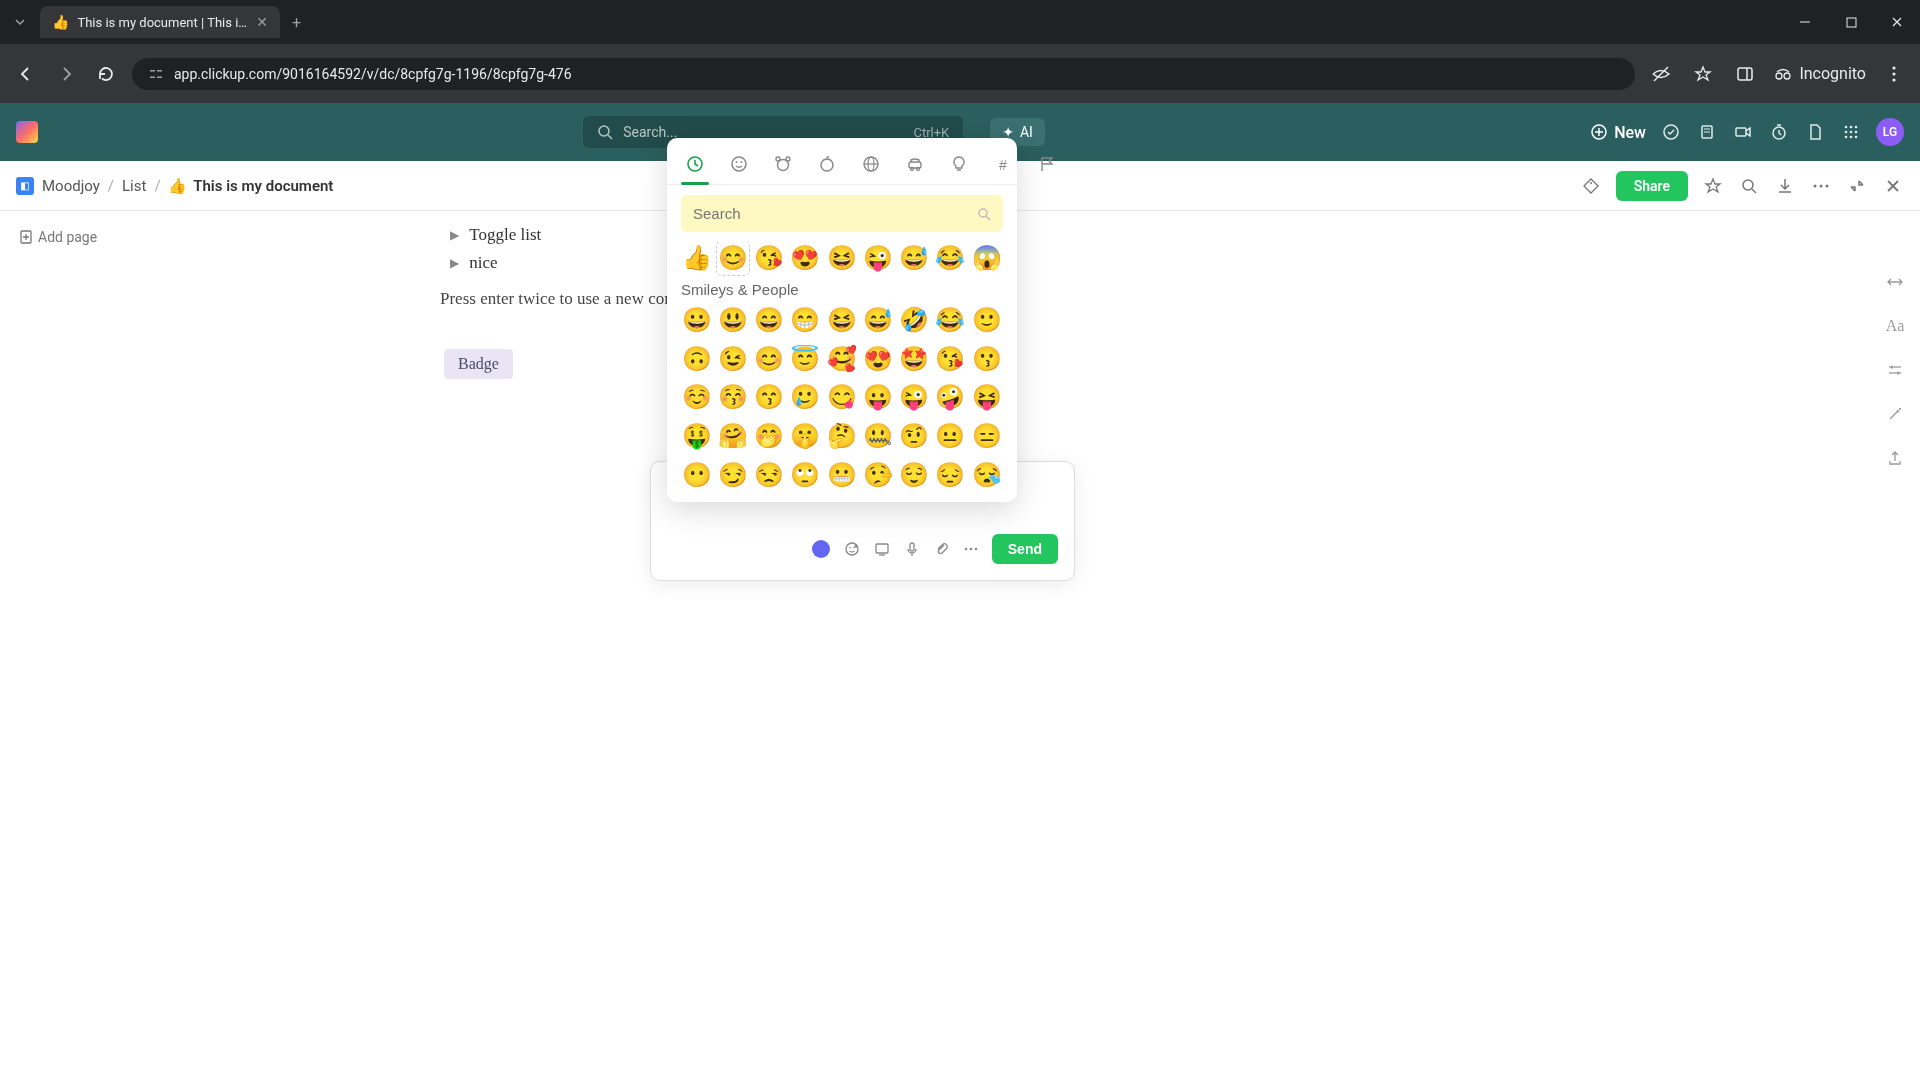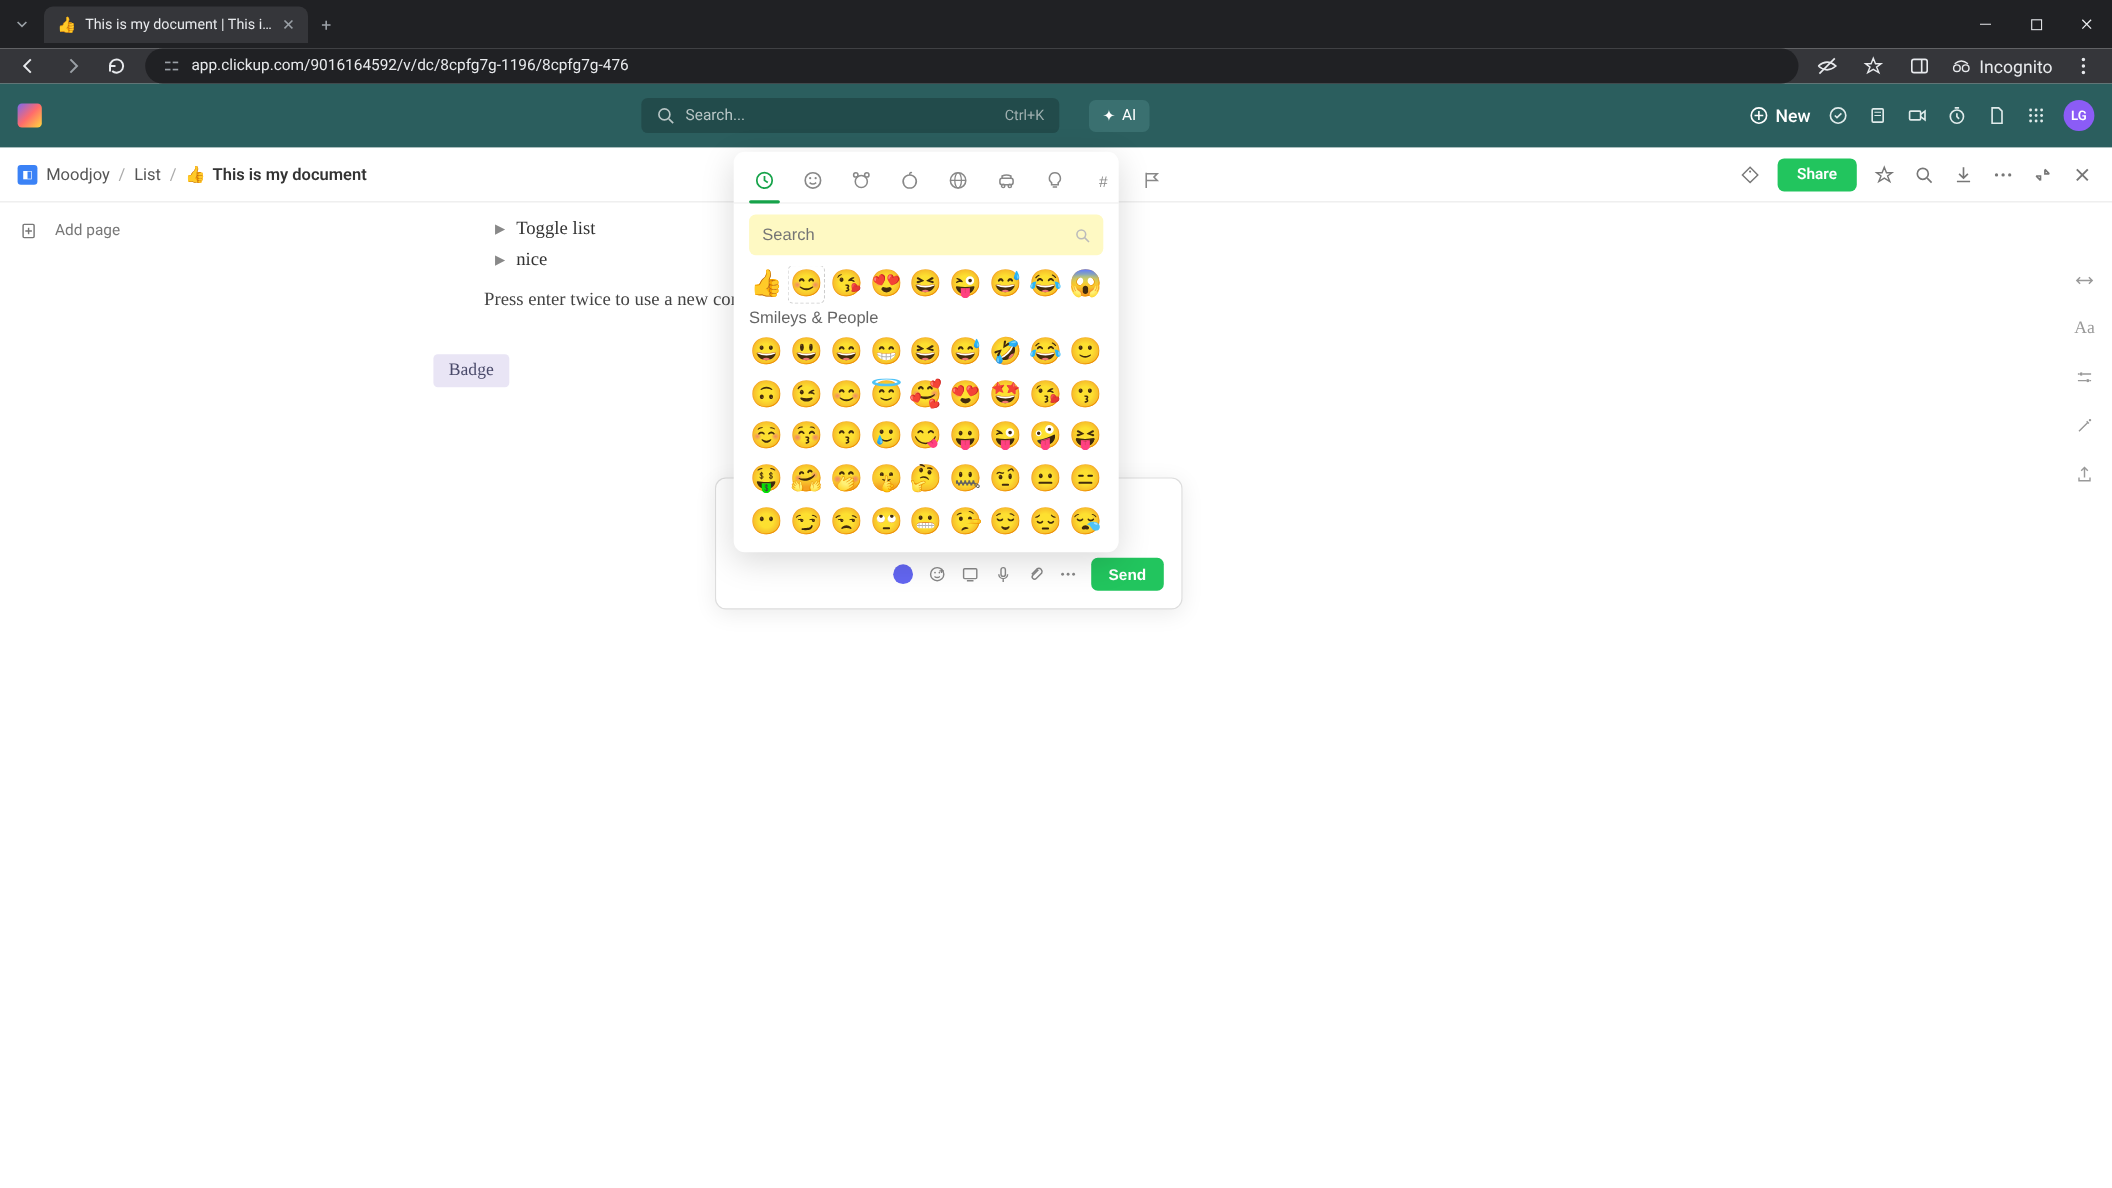--- a/index.html
+++ b/index.html
@@ -11,21 +11,21 @@
 .tab-dropdown { width: 24px; height: 24px; display: flex; align-items: center; justify-content: center; color: #9aa0a6; cursor: pointer; }
 .tab { background: #35363a; border-radius: 8px 8px 0 0; padding: 8px 12px; display: flex; align-items: center; gap: 8px; color: #e8eaed; font-size: 13px; max-width: 240px; margin-left: 8px; }
 .tab-icon { font-size: 14px; }
 .tab-title { white-space: nowrap; overflow: hidden; text-overflow: ellipsis; flex: 1; }
 .tab-close { color: #9aa0a6; cursor: pointer; font-size: 14px; }
 .new-tab { color: #9aa0a6; padding: 0 12px; cursor: pointer; font-size: 16px; }
 .window-controls { margin-left: auto; display: flex; }
 .wc-btn { width: 46px; height: 44px; display: flex; align-items: center; justify-content: center; color: #e8eaed; cursor: pointer; }
 
 
-.address-bar { background: #35363a; height: 32px; display: flex; align-items: center; padding: 0 12px; gap: 12px; }
+.address-bar { background: #35363a; height: 59px; display: flex; align-items: center; padding: 0 12px; gap: 12px; }
 .nav-btn { color: #9aa0a6; cursor: pointer; display: flex; align-items: center; justify-content: center; width: 28px; height: 28px; }
 .nav-btn.enabled { color: #e8eaed; }
 .url-bar { flex: 1; background: #202124; border-radius: 20px; padding: 8px 16px; display: flex; align-items: center; gap: 10px; color: #9aa0a6; font-size: 14px; }
 .url-text { color: #e8eaed; }
 .addr-icons { display: flex; gap: 14px; align-items: center; color: #e8eaed; }
 .incognito-badge { display: flex; align-items: center; gap: 6px; }
 
 
 .app-header { background: #2b5e5e; height: 58px; display: flex; align-items: center; padding: 0 16px; gap: 27px; }
 .logo { width: 22px; height: 22px; background: linear-gradient(135deg,#7b68ee,#ff6b6b,#ffd93d); border-radius: 4px; }
@@ -43,27 +43,27 @@
 .crumb-sep { color: #aaa; }
 .doc-title-crumb { display: flex; align-items: center; gap: 6px; font-weight: 600; color: #333; }
 .doc-icon-box { width: 18px; height: 18px; background: #3b82f6; border-radius: 3px; display: flex; align-items: center; justify-content: center; color: #fff; font-size: 10px; }
 .doc-actions { margin-left: auto; display: flex; align-items: center; gap: 14px; color: #666; }
 .share-btn { background: #22c55e; color: #fff; padding: 7px 18px; border-radius: 6px; font-weight: 600; font-size: 14px; cursor: pointer; }
 .action-icon { cursor: pointer; width: 22px; height: 22px; display: flex; align-items: center; justify-content: center; color: #777; }
 
 
 .main { display: flex; height: calc(1080px - 44px - 48px - 46px - 50px); position: relative; }
 .sidebar { width: 310px; padding: 18px; }
-.add-page { display: flex; align-items: center; gap: 16px; color: #777; font-size: 14px; cursor: pointer; }
+.add-page { display: flex; align-items: center; gap: 4px; color: #777; font-size: 14px; cursor: pointer; }
 .content { flex: 1; padding: 10px 40px; font-family: Georgia, serif; color: #333; position: relative; }
 .toggle-row { display: flex; align-items: center; gap: 10px; padding: 4px 0; font-size: 17px; margin-left: 100px; }
 .toggle-arrow { color: #888; font-size: 12px; }
 .hint-text { font-size: 17px; color: #444; margin: 12px 0 0 90px; font-family: Georgia, serif; }
 .partial-btn { background: #22c55e; color: #fff; border-radius: 6px; width: 28px; height: 34px; display: flex; align-items: center; padding-left: 10px; position: absolute; left: 515px; top: 108px; font-weight: 600; font-size: 14px; overflow: hidden; }
-.badge { display: inline-block; background: #e9e5f5; color: #4a4a6a; padding: 6px 14px; border-radius: 4px; font-size: 16px; margin: 40px 0 0 44px; font-family: Georgia, serif; }
+.badge { display: inline-block; background: #e9e5f5; color: #4a4a6a; padding: 6px 14px; border-radius: 4px; font-size: 16px; margin: 40px 0 0 94px; font-family: Georgia, serif; }
 .heading { font-size: 22px; font-weight: 700; margin: 38px 0 0 90px; font-family: Georgia, serif; }
 .heading u { background: #fef3c7; }
 
 
 .comment-box { position: absolute; left: 340px; top: 250px; width: 425px; background: #fff; border: 1px solid #ddd; border-radius: 10px; box-shadow: 0 4px 20px rgba(0,0,0,0.08); padding: 16px; font-family: -apple-system, sans-serif; }
 .comment-text { font-size: 14px; color: #555; }
 .mention { color: #0ea5e9; }
 .comment-toolbar { display: flex; align-items: center; gap: 14px; margin-top: 40px; justify-content: flex-end; }
 .ct-icon { color: #888; cursor: pointer; font-size: 15px; }
 .assignee-dot { width: 18px; height: 18px; border-radius: 50%; background: #6366f1; }

